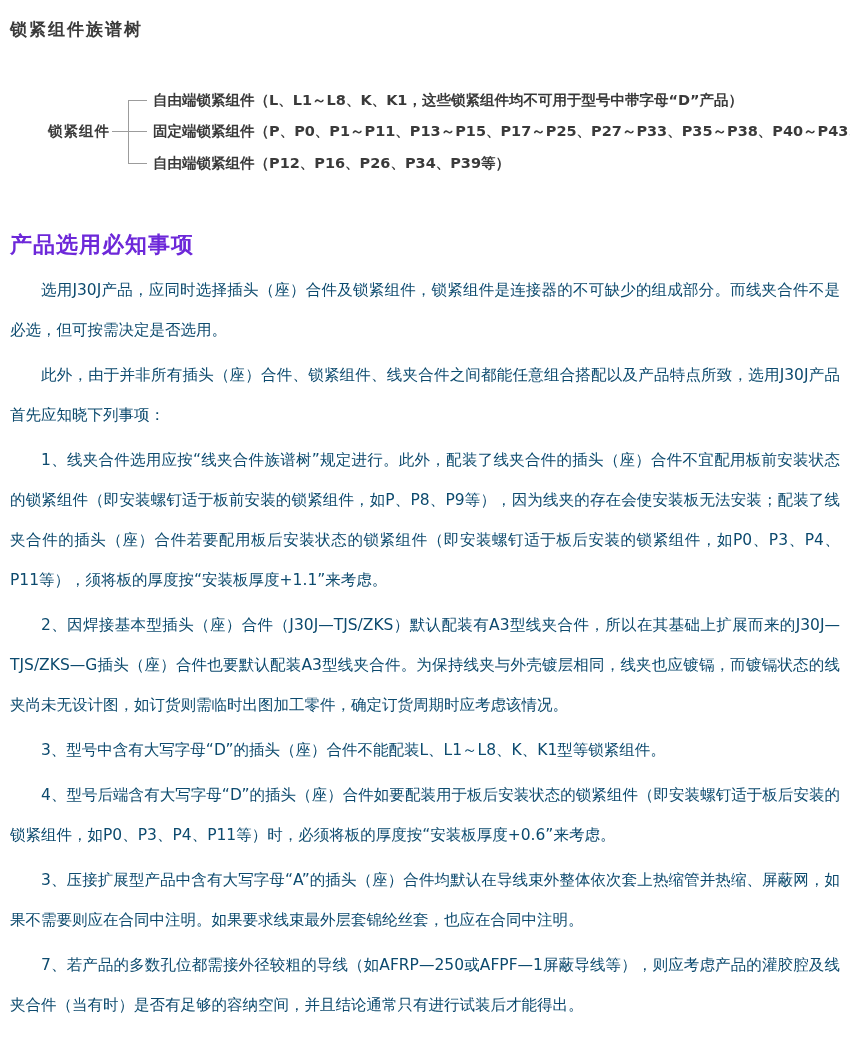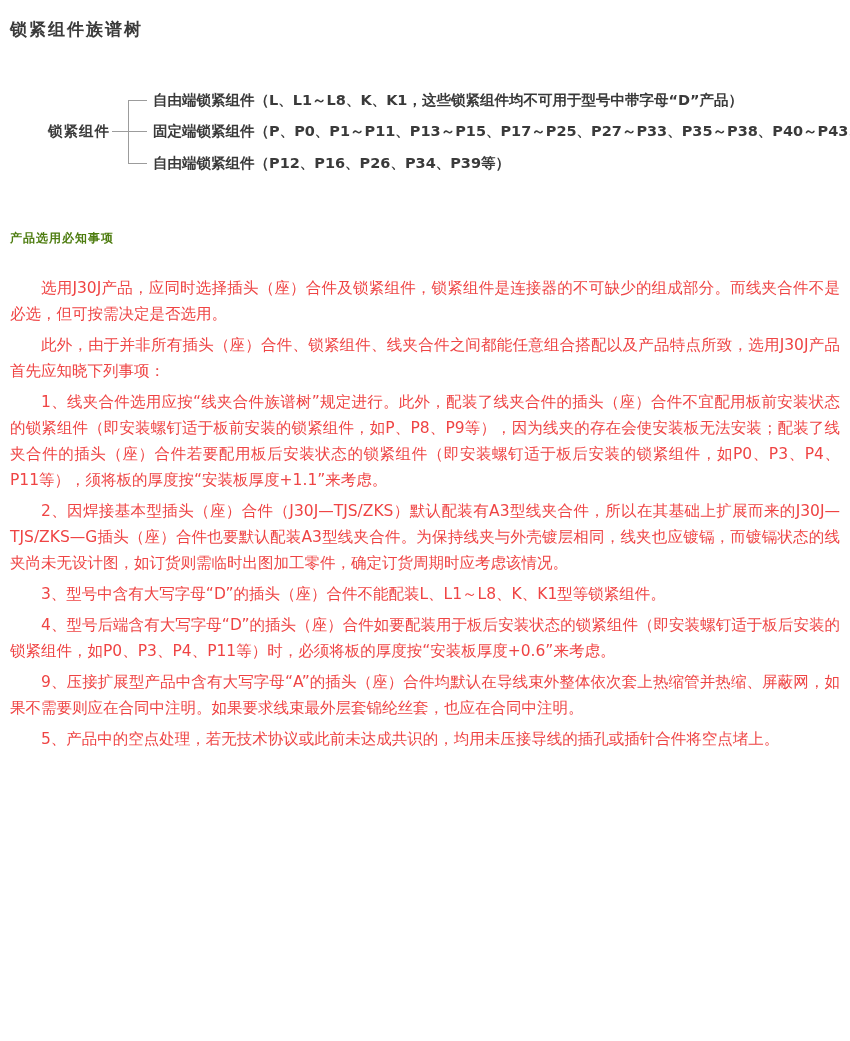--- a/index.html
+++ b/index.html
@@ -76,33 +76,33 @@
     background: #9c9c9c;
     flex: 0 0 auto;
     margin-right: 6px;
   }
   .branch-label {
     line-height: 21px;
     text-align: right;
   }
   
   .section-heading {
-    font-size: 12px;
+    font-size: 22px;
     font-weight: bold;
-    color: #4d7c0f;
-    margin: 52px 0 28px 0;
+    color: #6d28d9;
+    margin: 52px 0 10px 0;
     letter-spacing: 1px;
   }
   .body-text p {
     margin: 5px 0;
     font-size: 15.5px;
-    line-height: 26px;
+    line-height: 40px;
     text-indent: 2em;
     text-align: justify;
-    color: #ef4444;
+    color: #0c4a6e;
   }
 </style>
 </head>
 <body>
 
 <div class="page">
 
   <h1 class="doc-title">锁紧组件族谱树</h1>
 
   <div class="tree">
@@ -129,17 +129,18 @@
 
   <h2 class="section-heading">产品选用必知事项</h2>
 
   <div class="body-text">
     <p>选用J30J产品，应同时选择插头（座）合件及锁紧组件，锁紧组件是连接器的不可缺少的组成部分。而线夹合件不是必选，但可按需决定是否选用。</p>
     <p>此外，由于并非所有插头（座）合件、锁紧组件、线夹合件之间都能任意组合搭配以及产品特点所致，选用J30J产品首先应知晓下列事项：</p>
     <p>1、线夹合件选用应按“线夹合件族谱树”规定进行。此外，配装了线夹合件的插头（座）合件不宜配用板前安装状态的锁紧组件（即安装螺钉适于板前安装的锁紧组件，如P、P8、P9等），因为线夹的存在会使安装板无法安装；配装了线夹合件的插头（座）合件若要配用板后安装状态的锁紧组件（即安装螺钉适于板后安装的锁紧组件，如P0、P3、P4、P11等），须将板的厚度按“安装板厚度+1.1”来考虑。</p>
     <p>2、因焊接基本型插头（座）合件（J30J—TJS/ZKS）默认配装有A3型线夹合件，所以在其基础上扩展而来的J30J—TJS/ZKS—G插头（座）合件也要默认配装A3型线夹合件。为保持线夹与外壳镀层相同，线夹也应镀镉，而镀镉状态的线夹尚未无设计图，如订货则需临时出图加工零件，确定订货周期时应考虑该情况。</p>
     <p>3、型号中含有大写字母“D”的插头（座）合件不能配装L、L1～L8、K、K1型等锁紧组件。</p>
     <p>4、型号后端含有大写字母“D”的插头（座）合件如要配装用于板后安装状态的锁紧组件（即安装螺钉适于板后安装的锁紧组件，如P0、P3、P4、P11等）时，必须将板的厚度按“安装板厚度+0.6”来考虑。</p>
-    <p>9、压接扩展型产品中含有大写字母“A”的插头（座）合件均默认在导线束外整体依次套上热缩管并热缩、屏蔽网，如果不需要则应在合同中注明。如果要求线束最外层套锦纶丝套，也应在合同中注明。</p>
+    <p>3、压接扩展型产品中含有大写字母“A”的插头（座）合件均默认在导线束外整体依次套上热缩管并热缩、屏蔽网，如果不需要则应在合同中注明。如果要求线束最外层套锦纶丝套，也应在合同中注明。</p>
+    <p>7、若产品的多数孔位都需接外径较粗的导线（如AFRP—250或AFPF—1屏蔽导线等），则应考虑产品的灌胶腔及线夹合件（当有时）是否有足够的容纳空间，并且结论通常只有进行试装后才能得出。</p>
     <p>5、产品中的空点处理，若无技术协议或此前未达成共识的，均用未压接导线的插孔或插针合件将空点堵上。</p>
   </div>
 
 </div>
 
 </body></html>

